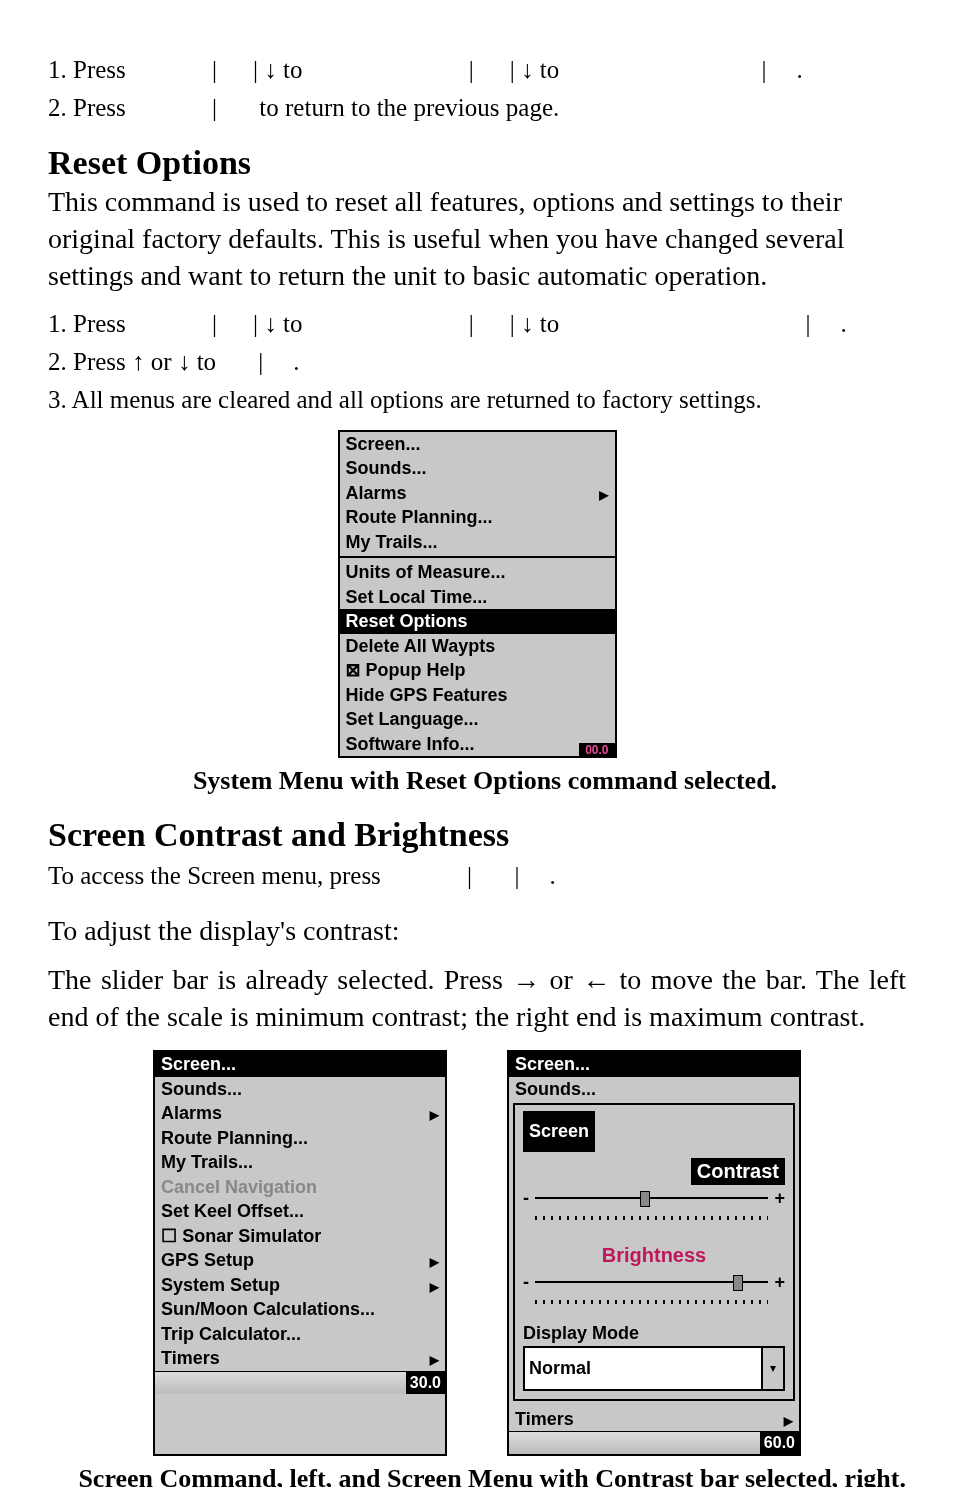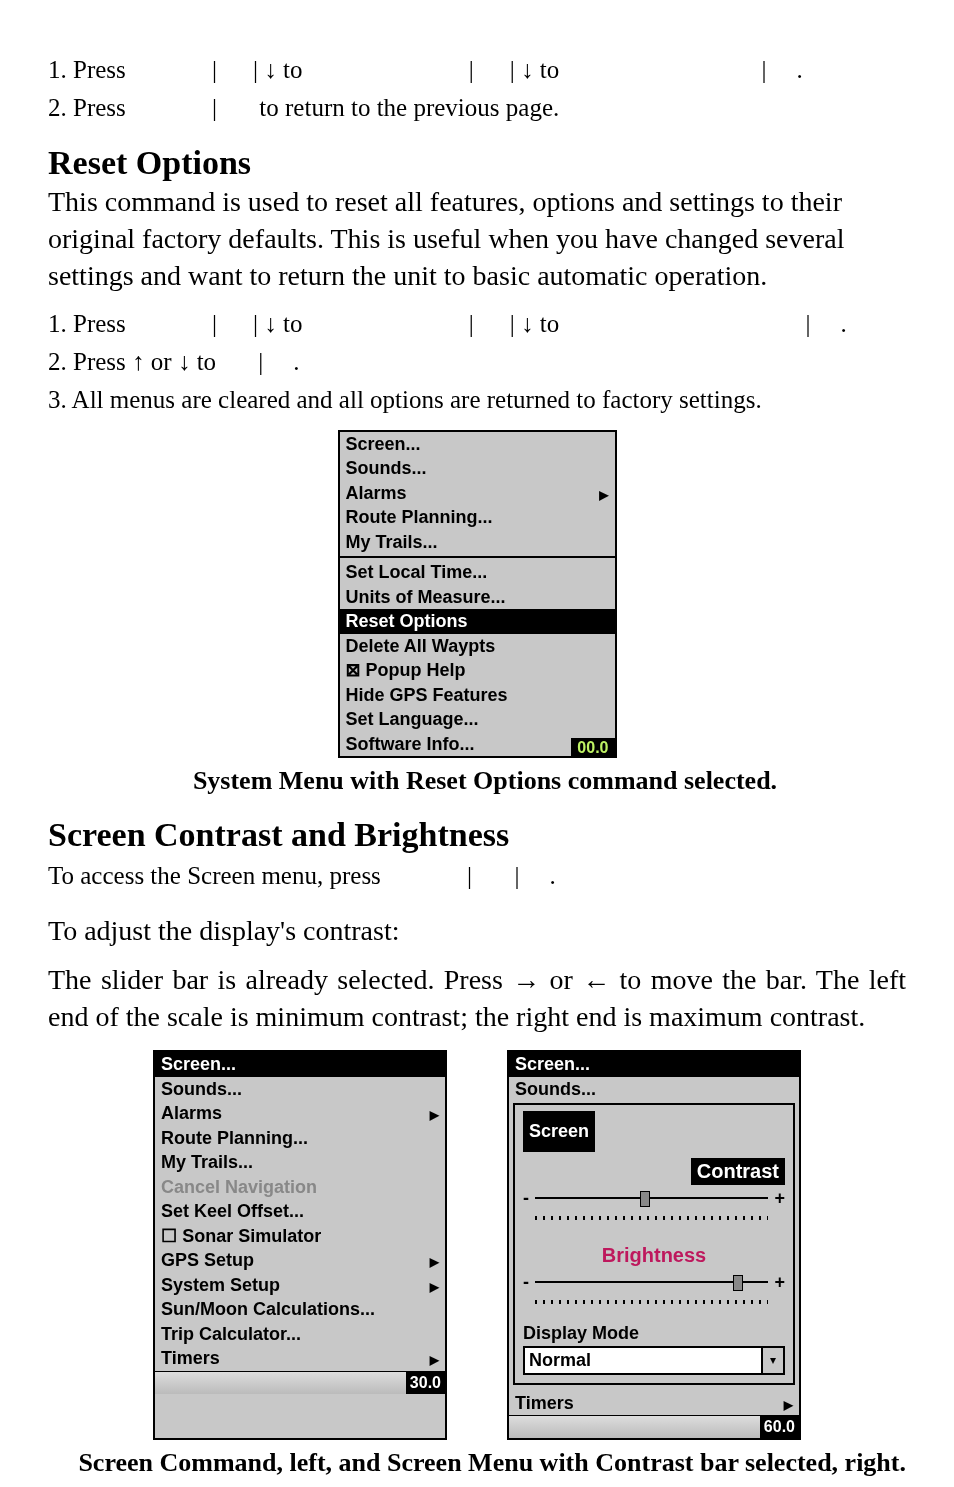--- a/index.html
+++ b/index.html
@@ -84,24 +84,24 @@
   }
   .submenu-arrow::after {
     content: "\25B6";
     font-size: 12px;
     margin-left:6px;
   }
   .badge {
     position:absolute;
     right:0; bottom:-2px;
     background:#000;
-    color:#bef264;
+    color:#ec4899;
     font-weight:bold;
     font-family: Arial, sans-serif;
-    font-size:16px;
+    font-size:12px;
     padding:0 6px;
   }
   
   .panel-inner {
     border:2px solid #000;
     margin: 2px 4px 6px 4px;
     padding: 6px 8px 8px 8px;
     background:#c8c8c8;
   }
   .panel-title {
@@ -146,21 +146,21 @@
     background:#888;
     border:1px solid #000;
   }
   .display-mode-label { font-weight:bold; font-size:18px; margin-top:8px;}
   .dropdown {
     display:flex;
     border:2px solid #000;
     background:#fff;
     margin-top:2px;
   }
-  .dropdown .val { flex:1; padding:1px 4px; font-weight:bold; }
+  .dropdown .val { flex:1; padding:9px 4px; font-weight:bold; }
   .dropdown .btn { width:20px; background:#c8c8c8; border-left:2px solid #000; display:flex; align-items:center; justify-content:center; font-size:12px;}
   
   .footer-strip {
     display:flex;
     height:22px;
     border-top:1px solid #000;
   }
   .footer-strip .blank { flex:1; background: linear-gradient(#ddd,#bbb);}
   .footer-strip .val {
     background:#000; color:#fff; font-weight:bold;
@@ -229,24 +229,24 @@
           <span class="submenu-arrow"></span>
         </div>
       <div class="item">
           <span>Route Planning...</span>
         </div>
       <div class="item">
           <span>My Trails...</span>
         </div>
       <div class="divider"></div>
       <div class="item">
+          <span>Units of Measure...</span>
+        </div>
+      <div class="item">
           <span>Set Local Time...</span>
-        </div>
-      <div class="item">
-          <span>Units of Measure...</span>
         </div>
       <div class="item selected">
           <span>Reset Options</span>
         </div>
       <div class="item">
           <span>Delete All Waypts</span>
         </div>
       <div class="item">
           <span>⊠ Popup Help</span>
         </div>

